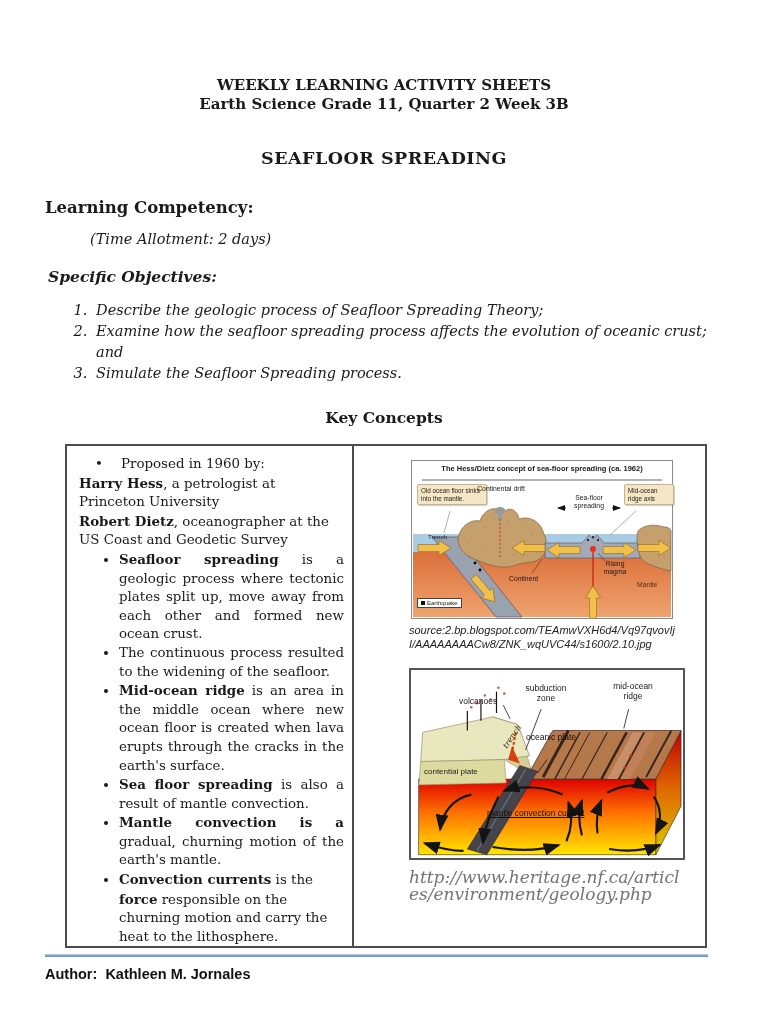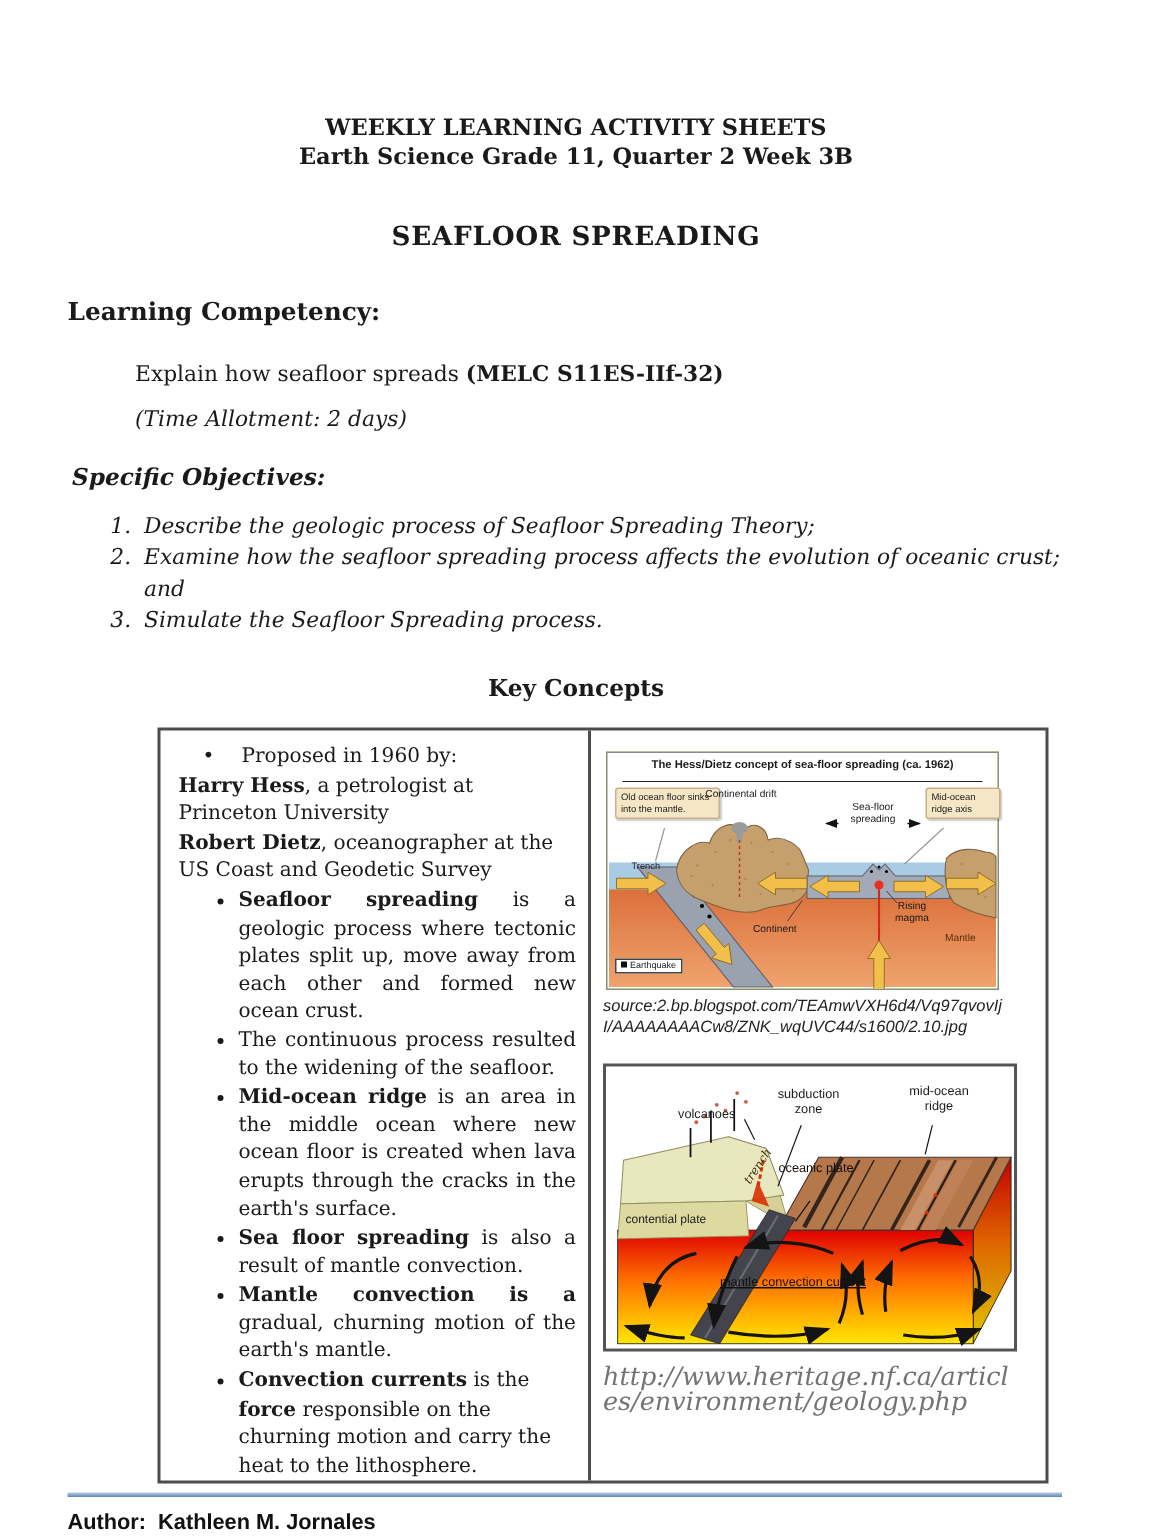--- a/index.html
+++ b/index.html
@@ -10,21 +10,21 @@
   .hdr1{padding-top:76px;}
   .doc-title{text-align:center;font-weight:bold;font-size:17.5px;letter-spacing:.5px;margin-top:34px;}
   .lc-heading{font-weight:bold;font-size:16.5px;margin-top:30px;}
   .competency{margin:24px 0 0 45px;font-size:14.5px;}
   .time{margin:14px 0 0 45px;font-size:14.5px;font-style:italic;}
   .so-heading{margin:20px 0 0 3px;font-weight:bold;font-style:italic;font-size:15.5px;}
   ol.objectives{margin:14px 0 0 0;padding-left:47px;font-size:14.5px;line-height:21px;font-style:italic;}
   ol.objectives li{padding-left:4px;}
   .kc-heading{font-weight:bold;font-size:15.5px;margin-top:24px;text-align:center;}
   
-  .kc-table{display:flex;margin:17px 0 0 60px;width:594px;border:2px solid #4c4c4c;box-sizing:border-box;}
+  .kc-table{display:flex;margin:17px 0 0 20px;width:642px;border:2px solid #4c4c4c;box-sizing:border-box;gap:47px;}
   .cell-left{width:287px;box-sizing:border-box;border-right:2px solid #4c4c4c;
              padding:9px 8px 0 12px;font-size:13.4px;line-height:18.6px;}
   .cell-left .intro-line{margin-left:16px;}
   .cell-left .intro-line .dot{display:inline-block;width:26px;}
   .cell-left p{margin:0;}
   ul.kc-bullets{margin:0;padding-left:40px;list-style:disc;}
   ul.kc-bullets li{text-align:justify;}
   ul.kc-bullets li:last-child{text-align:left;}
   .cell-right{flex:1;box-sizing:border-box;padding:14px 4px 10px 8px;}
   
@@ -69,21 +69,20 @@
 </head>
 <body>
 
 <div class="page">
   <div class="inner">
     <div class="hdr hdr1">WEEKLY LEARNING ACTIVITY SHEETS</div>
     <div class="hdr">Earth Science Grade 11, Quarter 2 Week 3B</div>
     <div class="doc-title">SEAFLOOR SPREADING</div>
 
     <div class="lc-heading">Learning Competency:</div>
-    <p class="competency"><span>Explain how seafloor spreads </span><b>(MELC S11ES-IIf-32)</b></p>
     <p class="time">(Time Allotment: 2 days)</p>
 
     <div class="so-heading">Specific Objectives:</div>
     <ol class="objectives">
       <li>Describe the geologic process of Seafloor Spreading Theory;</li>
       <li>Examine how the seafloor spreading process affects the evolution of oceanic crust; and</li>
       <li>Simulate the Seafloor Spreading process.</li>
     </ol>
 
     <div class="kc-heading">Key Concepts</div>

